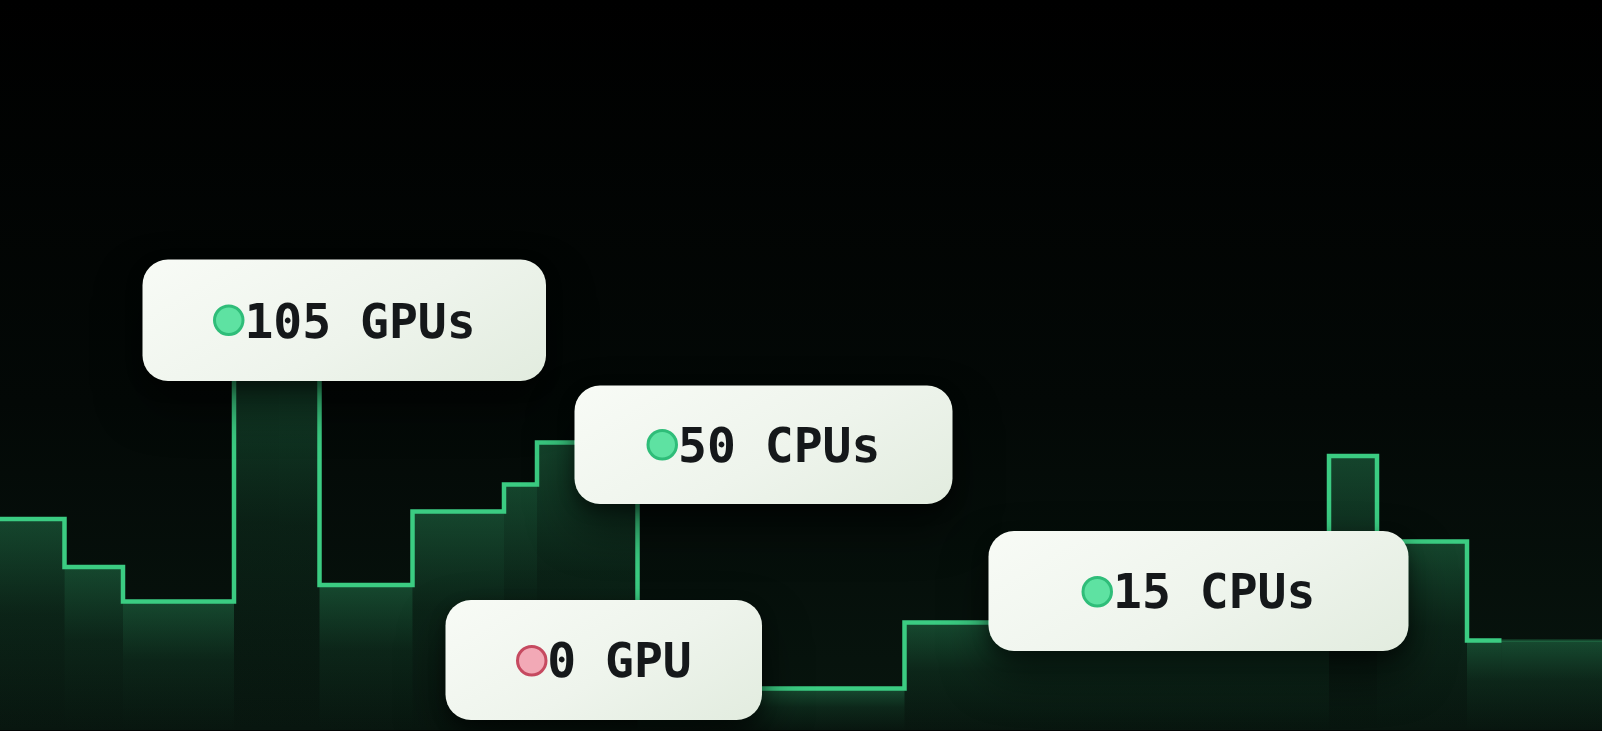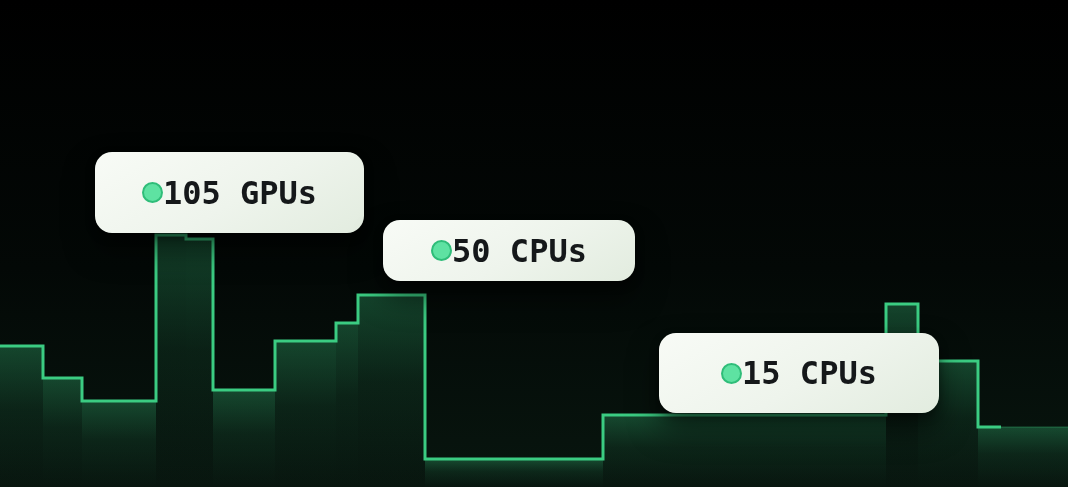--- a/index.html
+++ b/index.html
@@ -13,23 +13,24 @@
   .stage svg{position:absolute;left:0;top:0;}
   .badge{
     position:absolute;
     display:flex;align-items:center;justify-content:center;gap:0;
     border-radius:17px;
     background:linear-gradient(150deg,#f8fbf6 0%,var(--card-bg,#eef4ec) 55%,#e2ecdf 100%);
     box-shadow:0 16px 30px rgba(0,0,0,0.55),0 4px 10px rgba(0,0,0,0.38);
     color:var(--card-text,#15181a);
     font-size:32px;font-weight:700;letter-spacing:0;
     z-index:2;
+    margin-top:21px;
   }
   .badge--1{left:95px;top:152px;width:269px;height:81px;}
-  .badge--2{left:383px;top:220px;width:252px;height:61px;}
+  .badge--2{left:383px;top:236px;width:252px;height:79px;}
   .badge--3{left:297px;top:379px;width:211px;height:80px;}
   .badge--4{left:659px;top:333px;width:280px;height:80px;}
   .dot{
     width:21px;height:21px;border-radius:50%;
     background:var(--dot-bg,#5ee2a2);
     border:2px solid var(--dot-ring,#2fbd79);
     box-sizing:border-box;
     flex:0 0 auto;
   }
   .badge-label{white-space:pre;}
@@ -71,19 +72,23 @@
   <div class="badge badge--1">
     <span class="dot" style="--dot-bg: #5ee2a2; --dot-ring: #2fbd79;"></span>
     <span class="badge-label">105 GPUs</span>
   </div>
 
   <div class="badge badge--2">
     <span class="dot" style="--dot-bg: #5ee2a2; --dot-ring: #2fbd79;"></span>
     <span class="badge-label">50 CPUs</span>
   </div>
 
+  <div class="badge badge--3">
+    <span class="dot" style="--dot-bg: #f2a9b6; --dot-ring: #c64a60;"></span>
+    <span class="badge-label">0 GPU</span>
+  </div>
 
   <div class="badge badge--4">
     <span class="dot" style="--dot-bg: #5ee2a2; --dot-ring: #2fbd79;"></span>
     <span class="badge-label">15 CPUs</span>
   </div>
 
 </div>
 
 </body></html>

